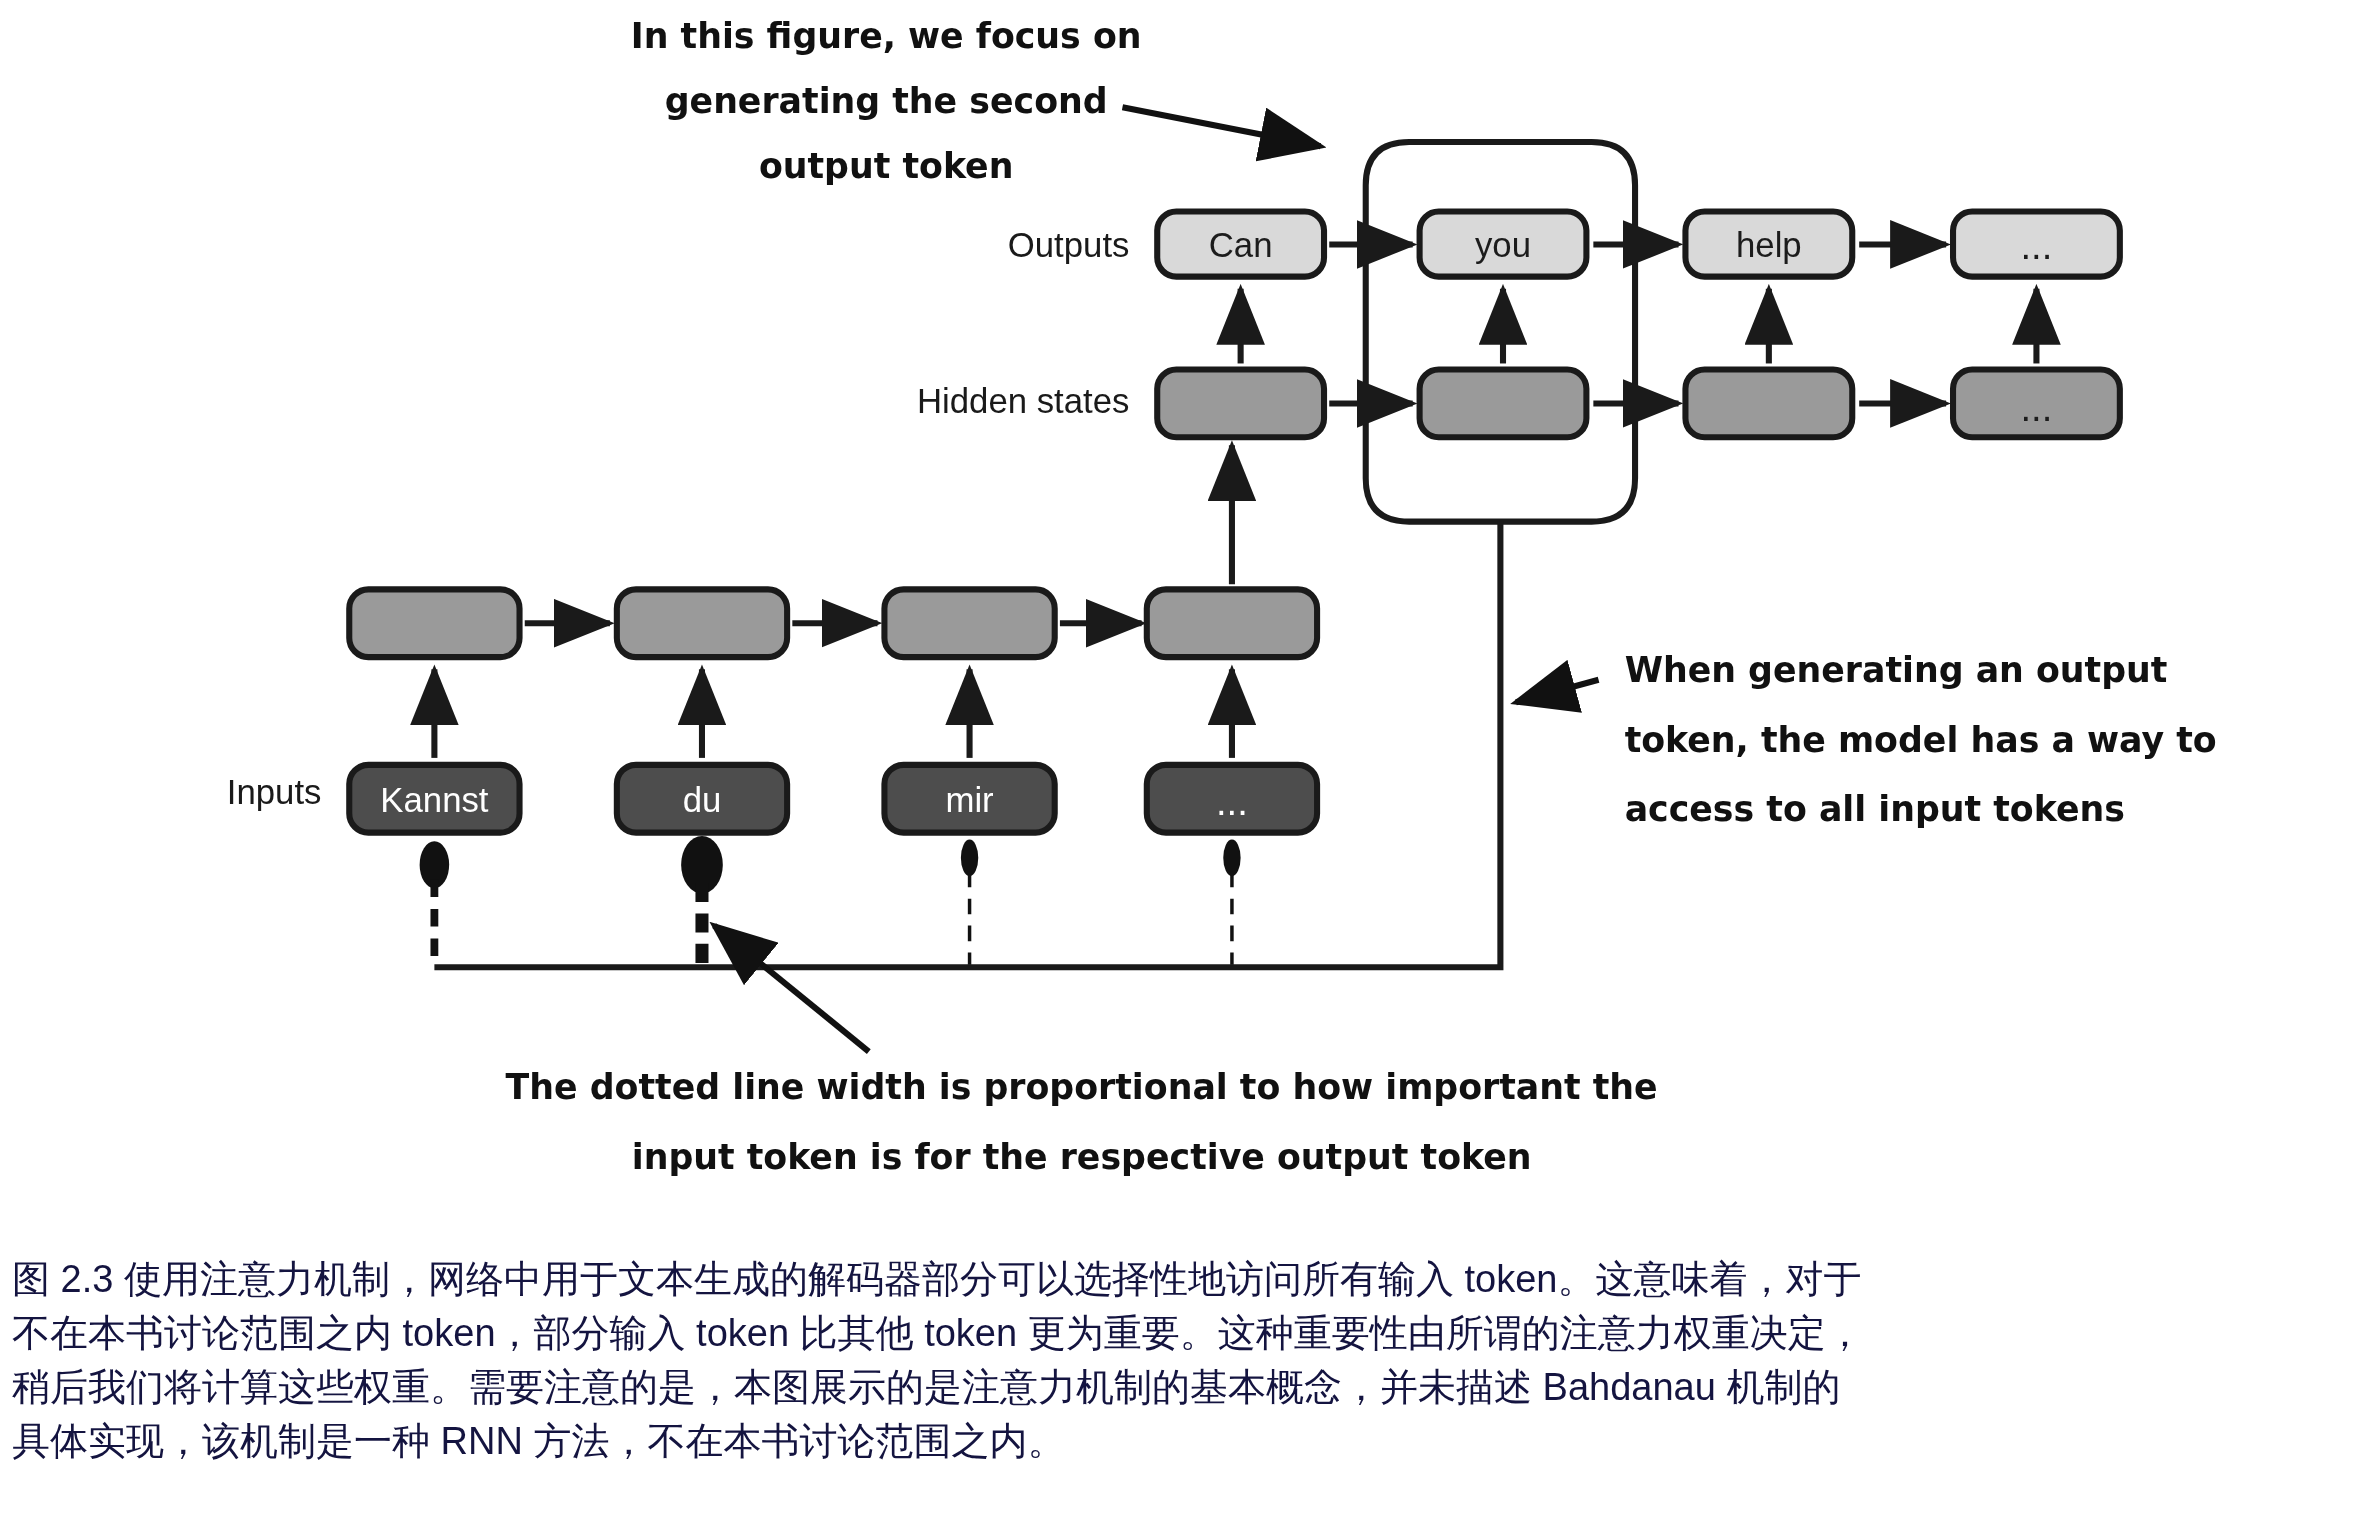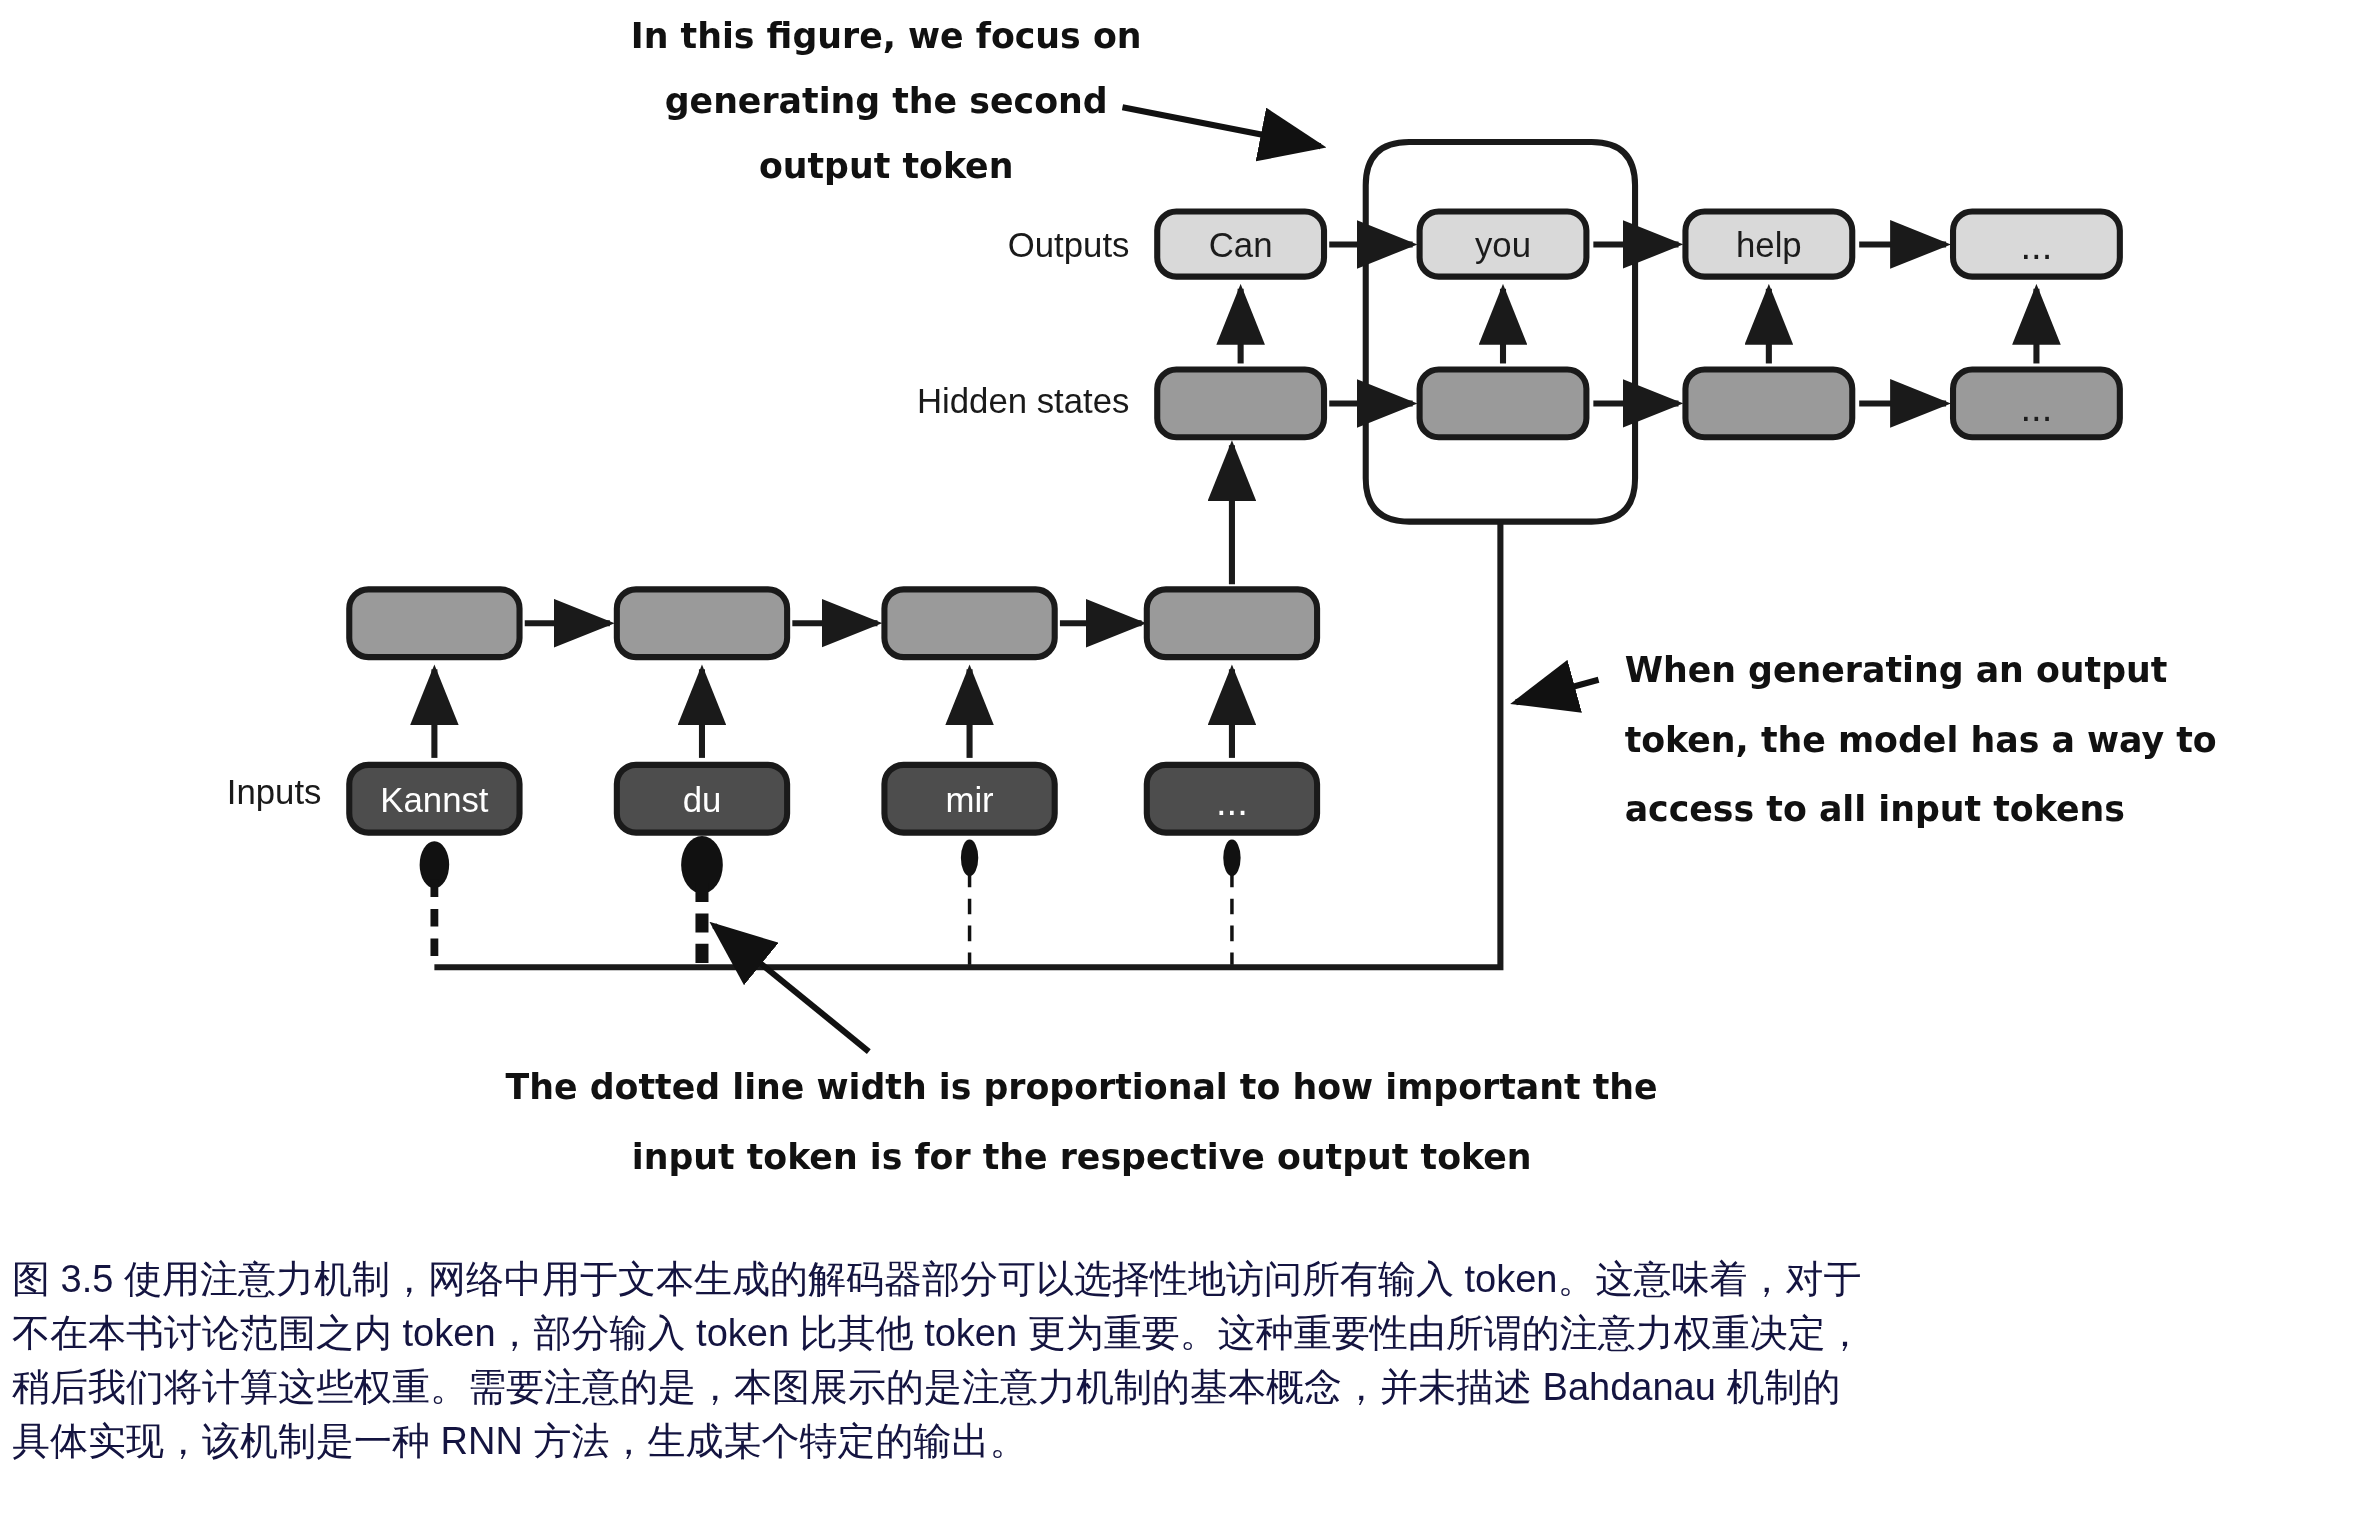--- a/index.html
+++ b/index.html
@@ -232,18 +232,18 @@
 
   <g>
     <text class="ann-text" x="1245" y="1265" text-anchor="middle">The dotted line width is proportional to how important the</text>
     <text class="ann-text" x="1245" y="1345" text-anchor="middle">input token is for the respective output token</text>
     <line x1="1000" y1="1210" x2="822" y2="1065" stroke="#111111" stroke-width="7" marker-end="url(#arrowheadThin)"></line>
   </g>
 </svg>
 </div>
 
 <div id="caption">
-  <span class="cap-line">图 3.5 使用注意力机制，网络中用于文本生成的解码器部分可以选择性地访问所有输入 token。这意味着，对于</span>
+  <span class="cap-line">图 2.3 使用注意力机制，网络中用于文本生成的解码器部分可以选择性地访问所有输入 token。这意味着，对于</span>
   <span class="cap-line">不在本书讨论范围之内 token，部分输入 token 比其他 token 更为重要。这种重要性由所谓的注意力权重决定，</span>
   <span class="cap-line">稍后我们将计算这些权重。需要注意的是，本图展示的是注意力机制的基本概念，并未描述 Bahdanau 机制的</span>
-  <span class="cap-line">具体实现，该机制是一种 RNN 方法，生成某个特定的输出。</span>
+  <span class="cap-line">具体实现，该机制是一种 RNN 方法，不在本书讨论范围之内。</span>
 </div>
 
 
 </body></html>

